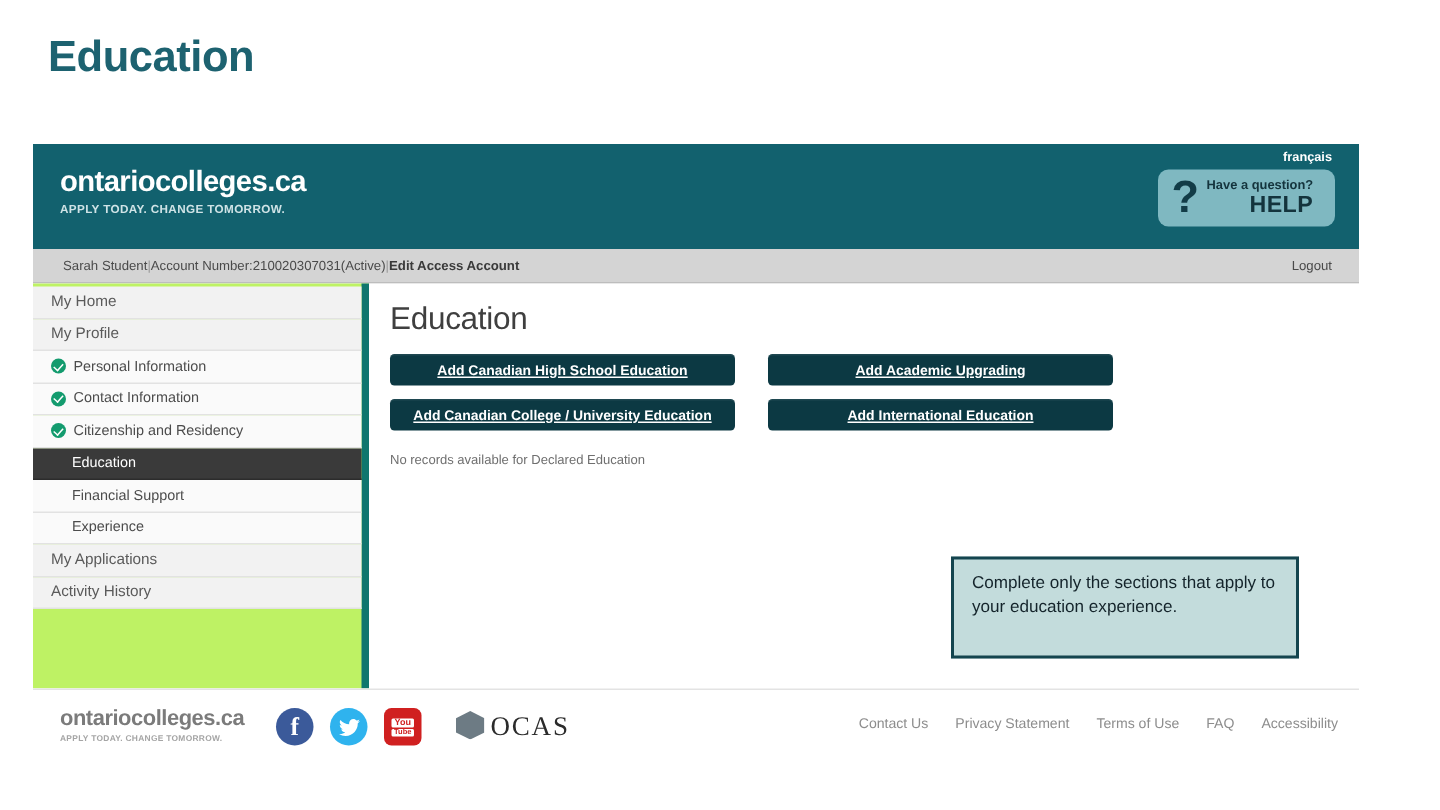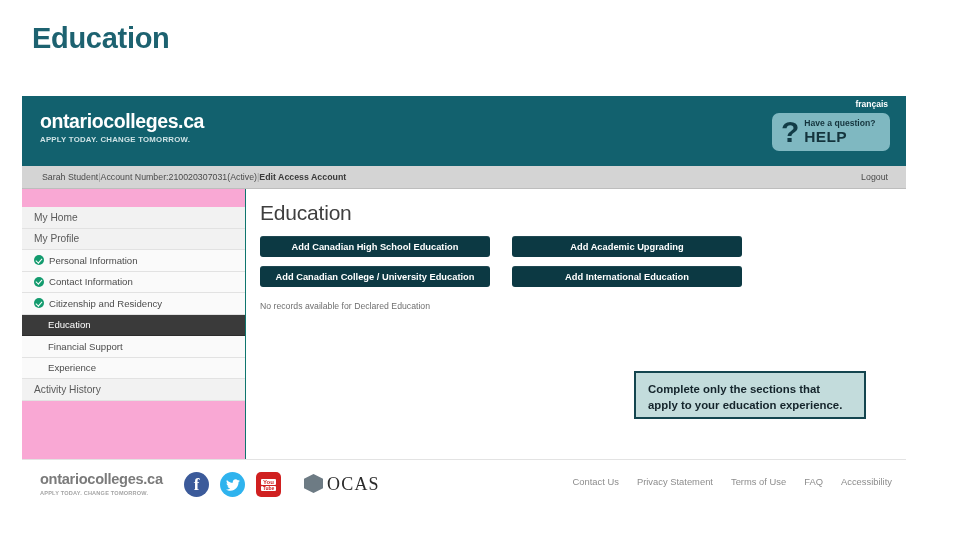--- a/index.html
+++ b/index.html
@@ -89,20 +89,21 @@
     font-weight: bold;
     color: #123c47;
     line-height: 28px;
     margin-right: 5px;
   }
   .help-text-wrap {
     display: flex;
     flex-direction: column;
     justify-content: center;
     line-height: 1;
+    text-align: right;
   }
   .help-small {
     font-size: 8.6px;
     font-weight: bold;
     color: #14343d;
     margin-bottom: 1px;
   }
   .help-big {
     font-size: 15.5px;
     font-weight: bold;
@@ -138,24 +139,24 @@
 
   
   .site-body {
     position: relative;
     height: 270px;
     background: #ffffff;
     display: flex;
   }
   .sidebar {
     width: 224px;
-    background: #f9a8d4;
-    border-right: 1px solid #0f766e;
+    background: #bef264;
+    border-right: 5px solid #0f766e;
     box-sizing: border-box;
-    padding-top: 18px;
+    padding-top: 2px;
   }
   .nav-item {
     height: 21.5px;
     display: flex;
     align-items: center;
     border-bottom: 1px solid #e2e2e2;
     font-size: 9.6px;
     color: #4c4c4c;
     padding-left: 12px;
     box-sizing: border-box;
@@ -227,20 +228,21 @@
     background: #0c3943;
     border-radius: 3px;
     color: #ffffff;
     font-size: 9.3px;
     font-weight: bold;
     display: flex;
     align-items: center;
     justify-content: center;
     text-align: center;
     box-shadow: inset 0 1px 0 rgba(255,255,255,0.08);
+    text-decoration: underline;
   }
   .no-records {
     margin-top: 14px;
     font-size: 8.7px;
     color: #6f6f6f;
   }
 
   
   .site-footer {
     position: relative;
@@ -318,27 +320,27 @@
     font-size: 9.4px;
     color: #8d8d8d;
   }
 
   
   .callout {
     position: absolute;
     left: 634px;
     top: 371px;
     width: 232px;
-    height: 48px;
+    height: 68px;
     background: #c3dcdc;
     border: 2.5px solid #14454f;
     box-sizing: border-box;
     padding: 8px 12px;
     font-size: 11.4px;
-    font-weight: bold;
+    font-weight: normal;
     color: #14242b;
     line-height: 1.42;
   }
 </style>
 </head>
 <body>
 
 <div class="slide-title">Education</div>
 
 <div class="screenshot">
@@ -392,20 +394,23 @@
           <span>Citizenship and Residency</span>
         </div>
         <div class="nav-item sub active">
           <span>Education</span>
         </div>
         <div class="nav-item sub plain">
           <span>Financial Support</span>
         </div>
         <div class="nav-item sub plain">
           <span>Experience</span>
+        </div>
+        <div class="nav-item top">
+          <span>My Applications</span>
         </div>
         <div class="nav-item top">
           <span>Activity History</span>
         </div>
       </div>
 
     <div class="content">
       <div class="content-title">Education</div>
       <div class="btn-grid" id="btn-grid">
           <div class="action-btn">Add Canadian High School Education</div>

